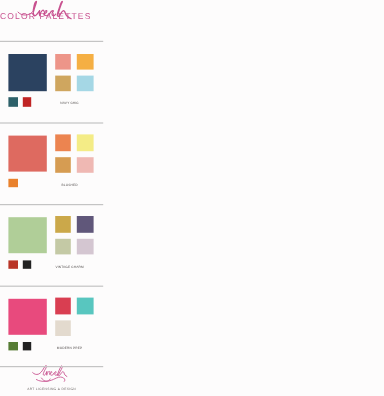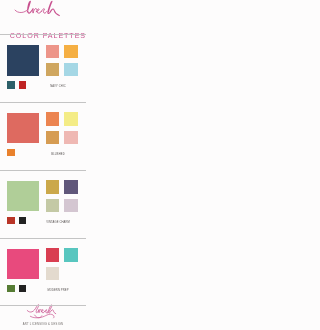--- a/index.html
+++ b/index.html
@@ -1,19 +1,19 @@
 <!DOCTYPE html>
 <html><head>
 <meta charset="utf-8">
 <style>
   html,body{margin:0;padding:0;}
   body{width:86px;height:330px;background:#fdfcfc;font-family:"Liberation Sans",sans-serif;overflow:hidden;}
   .page{position:relative;width:86px;height:330px;}
   .script-logo{position:absolute;left:0;top:0px;}
-  .wordmark{position:absolute;left:0;top:33px;width:86px;text-align:right;color:#c8518f;
+  .wordmark{position:absolute;left:0;top:11px;width:86px;text-align:left;color:#c8518f;
     font-size:7.1px;letter-spacing:0.95px;font-weight:400;line-height:7.1px;}
   .footer-logo{position:absolute;left:26px;top:304px;}
   .tagline{position:absolute;left:0;top:324.4px;width:86px;text-align:center;color:#6d6866;font-size:2.7px;letter-spacing:0.3px;line-height:2.7px;}
   .divider{position:absolute;left:0;width:86px;height:1.2px;background:#c4c4c4;}
   .sw{position:absolute;}
   .lbl{position:absolute;text-align:center;color:#55504f;font-size:2.65px;letter-spacing:0.14px;line-height:2.65px;}
 </style>
 </head>
 <body>
 

